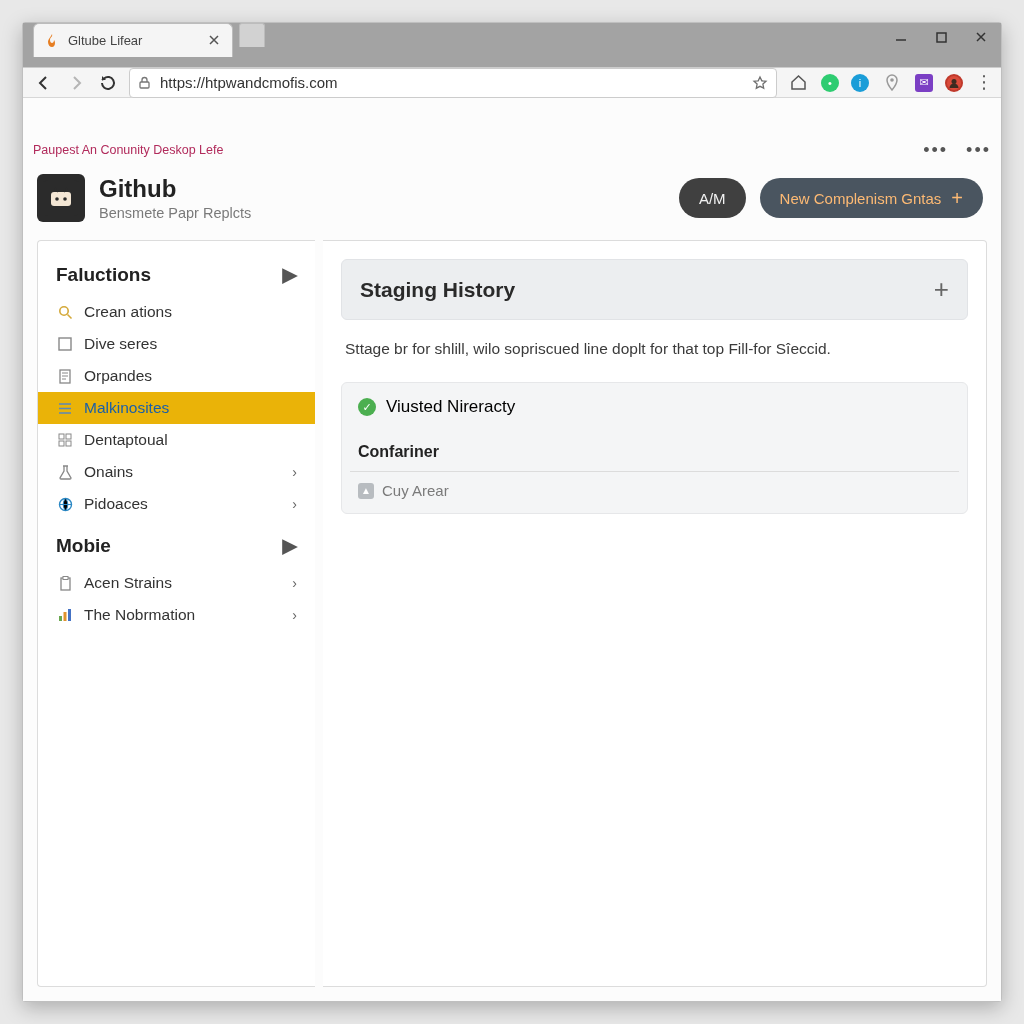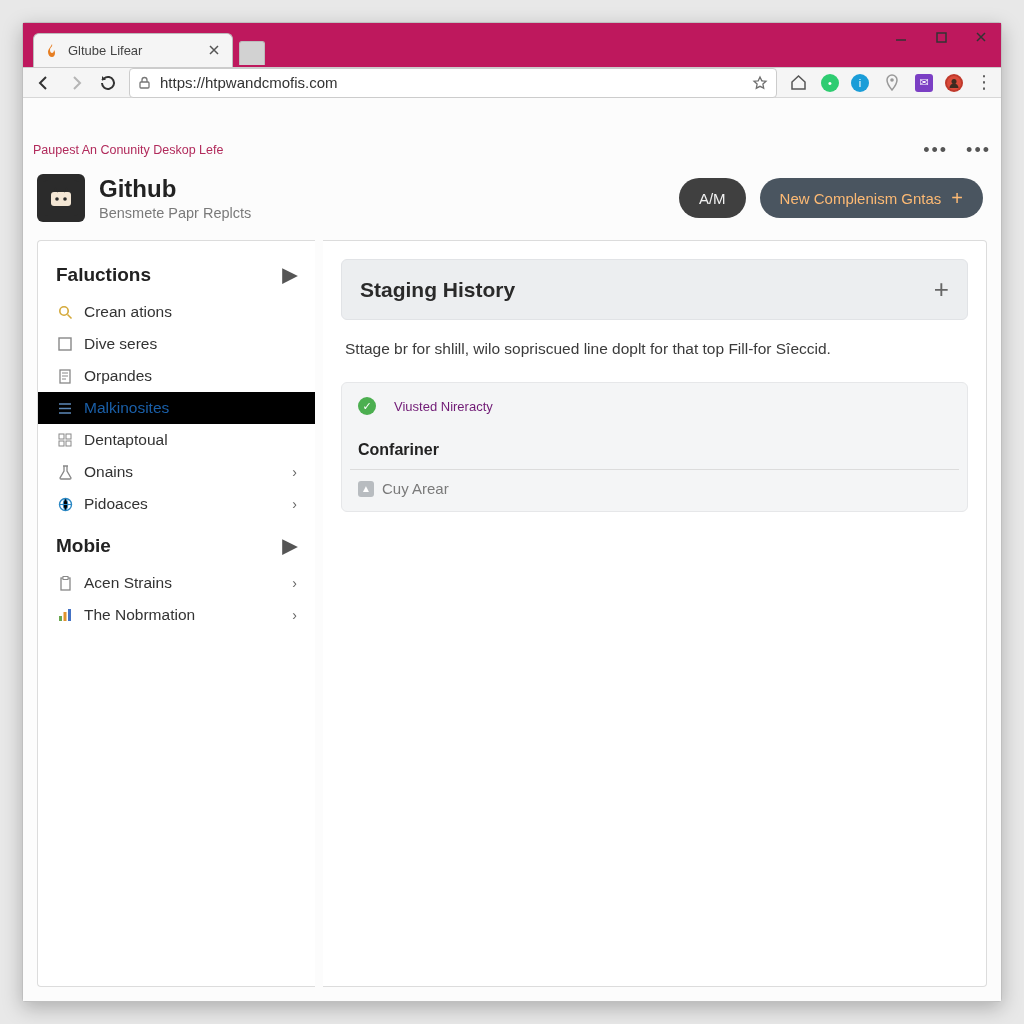--- a/index.html
+++ b/index.html
@@ -1,20 +1,20 @@
 <!DOCTYPE html>
 <html><head>
 <meta charset="utf-8">
 <style>
 * { box-sizing: border-box; margin: 0; padding: 0; }
 html, body { width: 1024px; height: 1024px; font-family: -apple-system, BlinkMacSystemFont, "Segoe UI", Helvetica, Arial, sans-serif; background: #e8e8e8; overflow: hidden; }
 .chrome-window { position: absolute; top: 22px; left: 22px; width: 980px; height: 980px; background: #fff; border: 1px solid #bfbfbf; border-radius: 3px; box-shadow: 0 6px 20px rgba(0,0,0,0.25); display: flex; flex-direction: column; }
 
 
-.titlebar { height: 44px; background: #be185d; display: flex; align-items: flex-end; position: relative; }
+.titlebar { height: 44px; background: #a3a3a3; display: flex; position: relative; }
 .tab { display: flex; align-items: center; height: 34px; background: #f5f5f5; margin-left: 10px; border: 1px solid #bcbcbc; border-bottom: none; border-radius: 6px 6px 0 0; padding: 0 10px 0 10px; gap: 8px; min-width: 200px; }
 .tab .favicon { width: 16px; height: 16px; display:flex; align-items:center; justify-content:center; }
 .tab .title { font-size: 13px; color: #444; flex: 1; white-space: nowrap; overflow:hidden; text-overflow:ellipsis; }
 .tab .close { width: 14px; height: 14px; color: #555; cursor: pointer; }
 .newtab { width: 26px; height: 24px; background: #d2d2d2; margin-left: 6px; margin-bottom: 2px; border-radius: 3px 3px 0 0; border:1px solid #bcbcbc; border-bottom:none; }
 .win-controls { position: absolute; right: 0; top: 0; height: 28px; display:flex; }
 .win-controls .wc { width: 40px; display:flex; align-items:center; justify-content:center; font-size: 14px; color:#333; cursor:pointer; }
 
 
 .addrbar { height: 31px; background: #f5f5f5; border-top:1px solid #ccc; border-bottom:1px solid #d7d7d7; display:flex; align-items:center; padding: 0 10px; gap: 10px; }
@@ -48,33 +48,33 @@
 .panel-box { border:1px solid #dcdcdc; border-radius:4px; background:#fff; }
 .sidebar { width:278px; border-right:none; border-radius:4px 0 0 4px; padding: 16px 0; }
 .main-area { flex:1; border-radius: 0 4px 4px 0; border-left:none; padding: 18px 18px; }
 
 .sb-section-title { display:flex; align-items:center; justify-content:space-between; padding: 6px 18px 10px 18px; font-size:19px; font-weight:700; color:#222; }
 .sb-section-title .chev { color:#555; }
 .sb-item { display:flex; align-items:center; gap:10px; padding: 7px 18px; font-size:15.5px; color:#333; cursor:pointer; }
 .sb-item .ico { width:18px; height:18px; display:flex; align-items:center; justify-content:center; color:#777; }
 .sb-item .lbl { flex:1; }
 .sb-item .chev { color:#666; font-size:14px; }
-.sb-item.active { background:#000000; }
+.sb-item.active { background:#eab308; }
 .sb-item.active .lbl { color:#1a5fa8; }
 
 .main-header { background:#eceef0; border:1px solid #e1e3e6; border-radius:6px; padding: 14px 18px; display:flex; align-items:center; justify-content:space-between; }
 .main-header h2 { font-size:21px; font-weight:700; color:#2a2a2a; }
 .main-header .add { font-size:26px; color:#666; cursor:pointer; font-weight:400; }
 .main-desc { font-size:15.5px; color:#3b3b3b; padding: 18px 4px 22px 4px; line-height:1.45; }
 
 .card { background:#f4f5f6; border:1px solid #e6e7e9; border-radius:6px; padding:4px 0; }
 .card-row { padding: 10px 16px; }
 .card-row.top { display:flex; align-items:center; gap:10px; }
 .status-icon { width:18px; height:18px; border-radius:50%; background:#4caf50; color:#fff; display:flex; align-items:center; justify-content:center; font-size:11px; }
-.status-text { font-size:13px; color:#701a75;margin-left:8px; }
+.status-text { font-size:17px; color:#000000; }
 .card-title { font-size:16px; font-weight:700; color:#222; margin-top:16px; padding: 0 16px 10px 16px; }
 .card-divider { height:1px; background:#dcdcdc; margin: 0 8px; }
 .card-row.bottom { display:flex; flex-direction:column; gap:6px; }
 .small-row { display:flex; align-items:center; gap:8px; }
 .small-icon { width:16px; height:16px; background:#b8bcc0; border-radius:3px; display:flex; align-items:center; justify-content:center; color:#fff; font-size:10px; }
 .small-label { font-size:15px; color:#7a7a7a; }
 .byline { font-size:15.5px; color:#222; font-weight:700; }
 .byline a { color:#1a7cc2; font-weight:700; }
 
 svg { display:block; }

